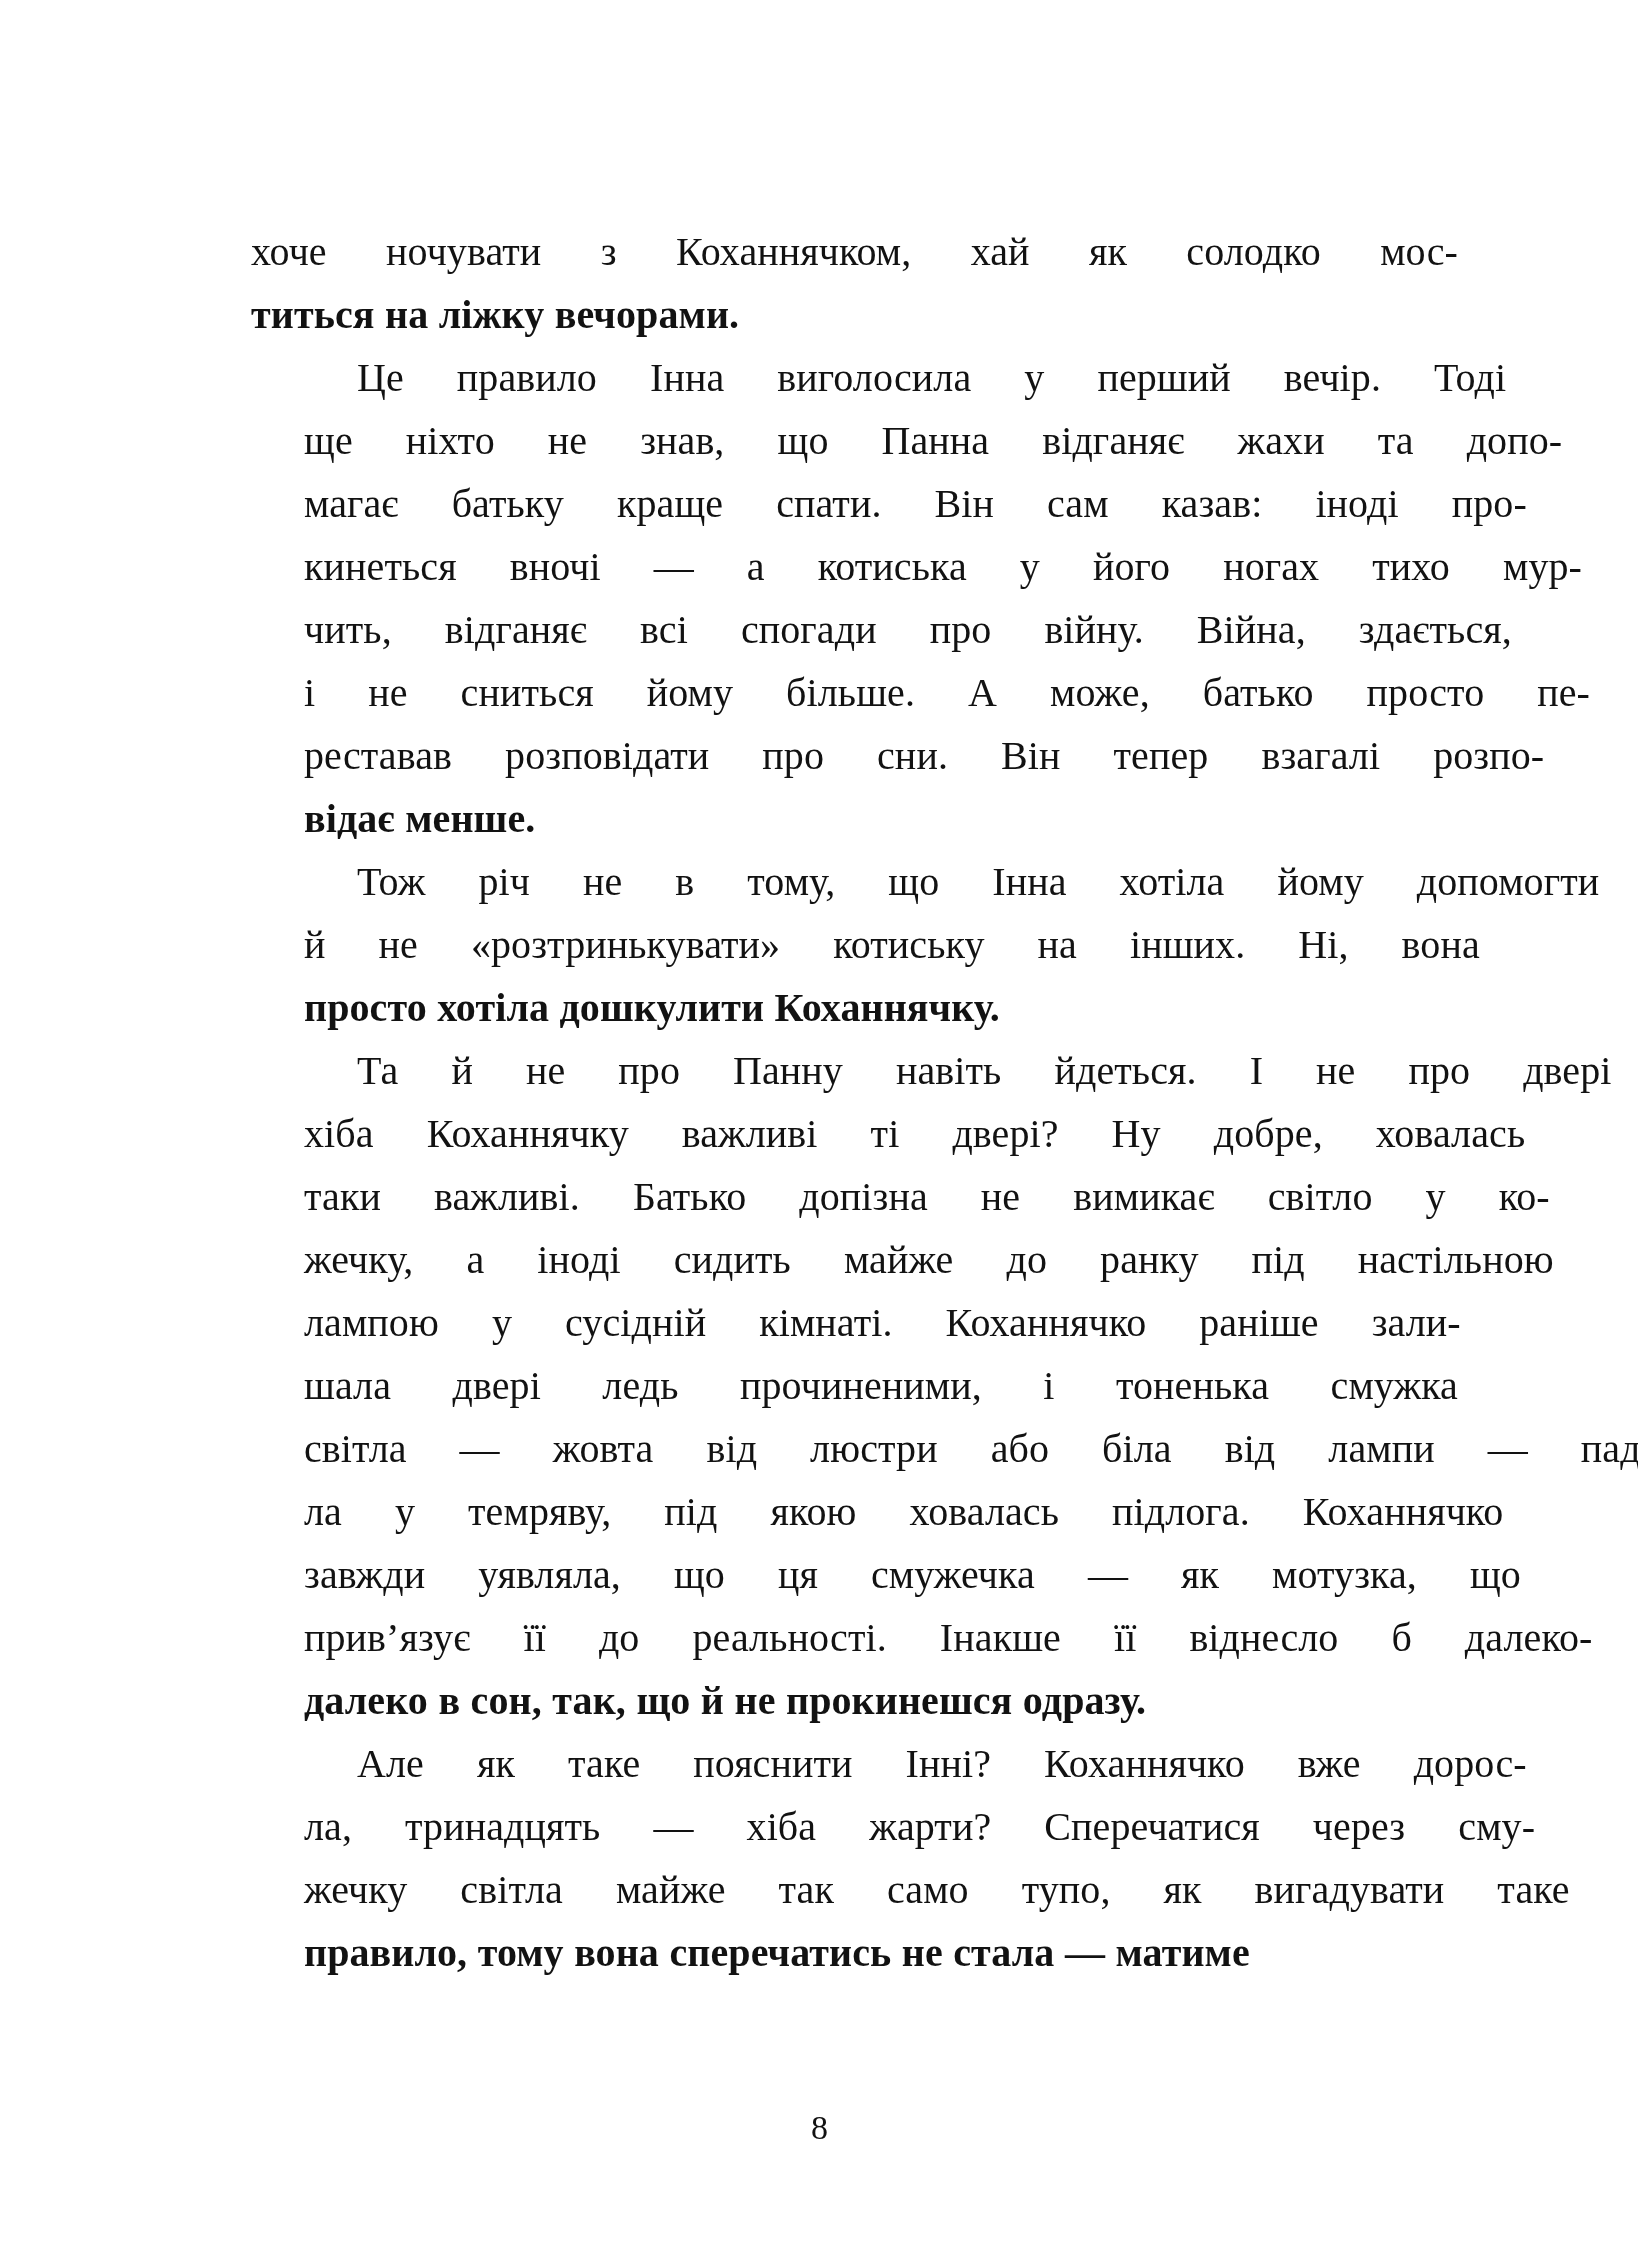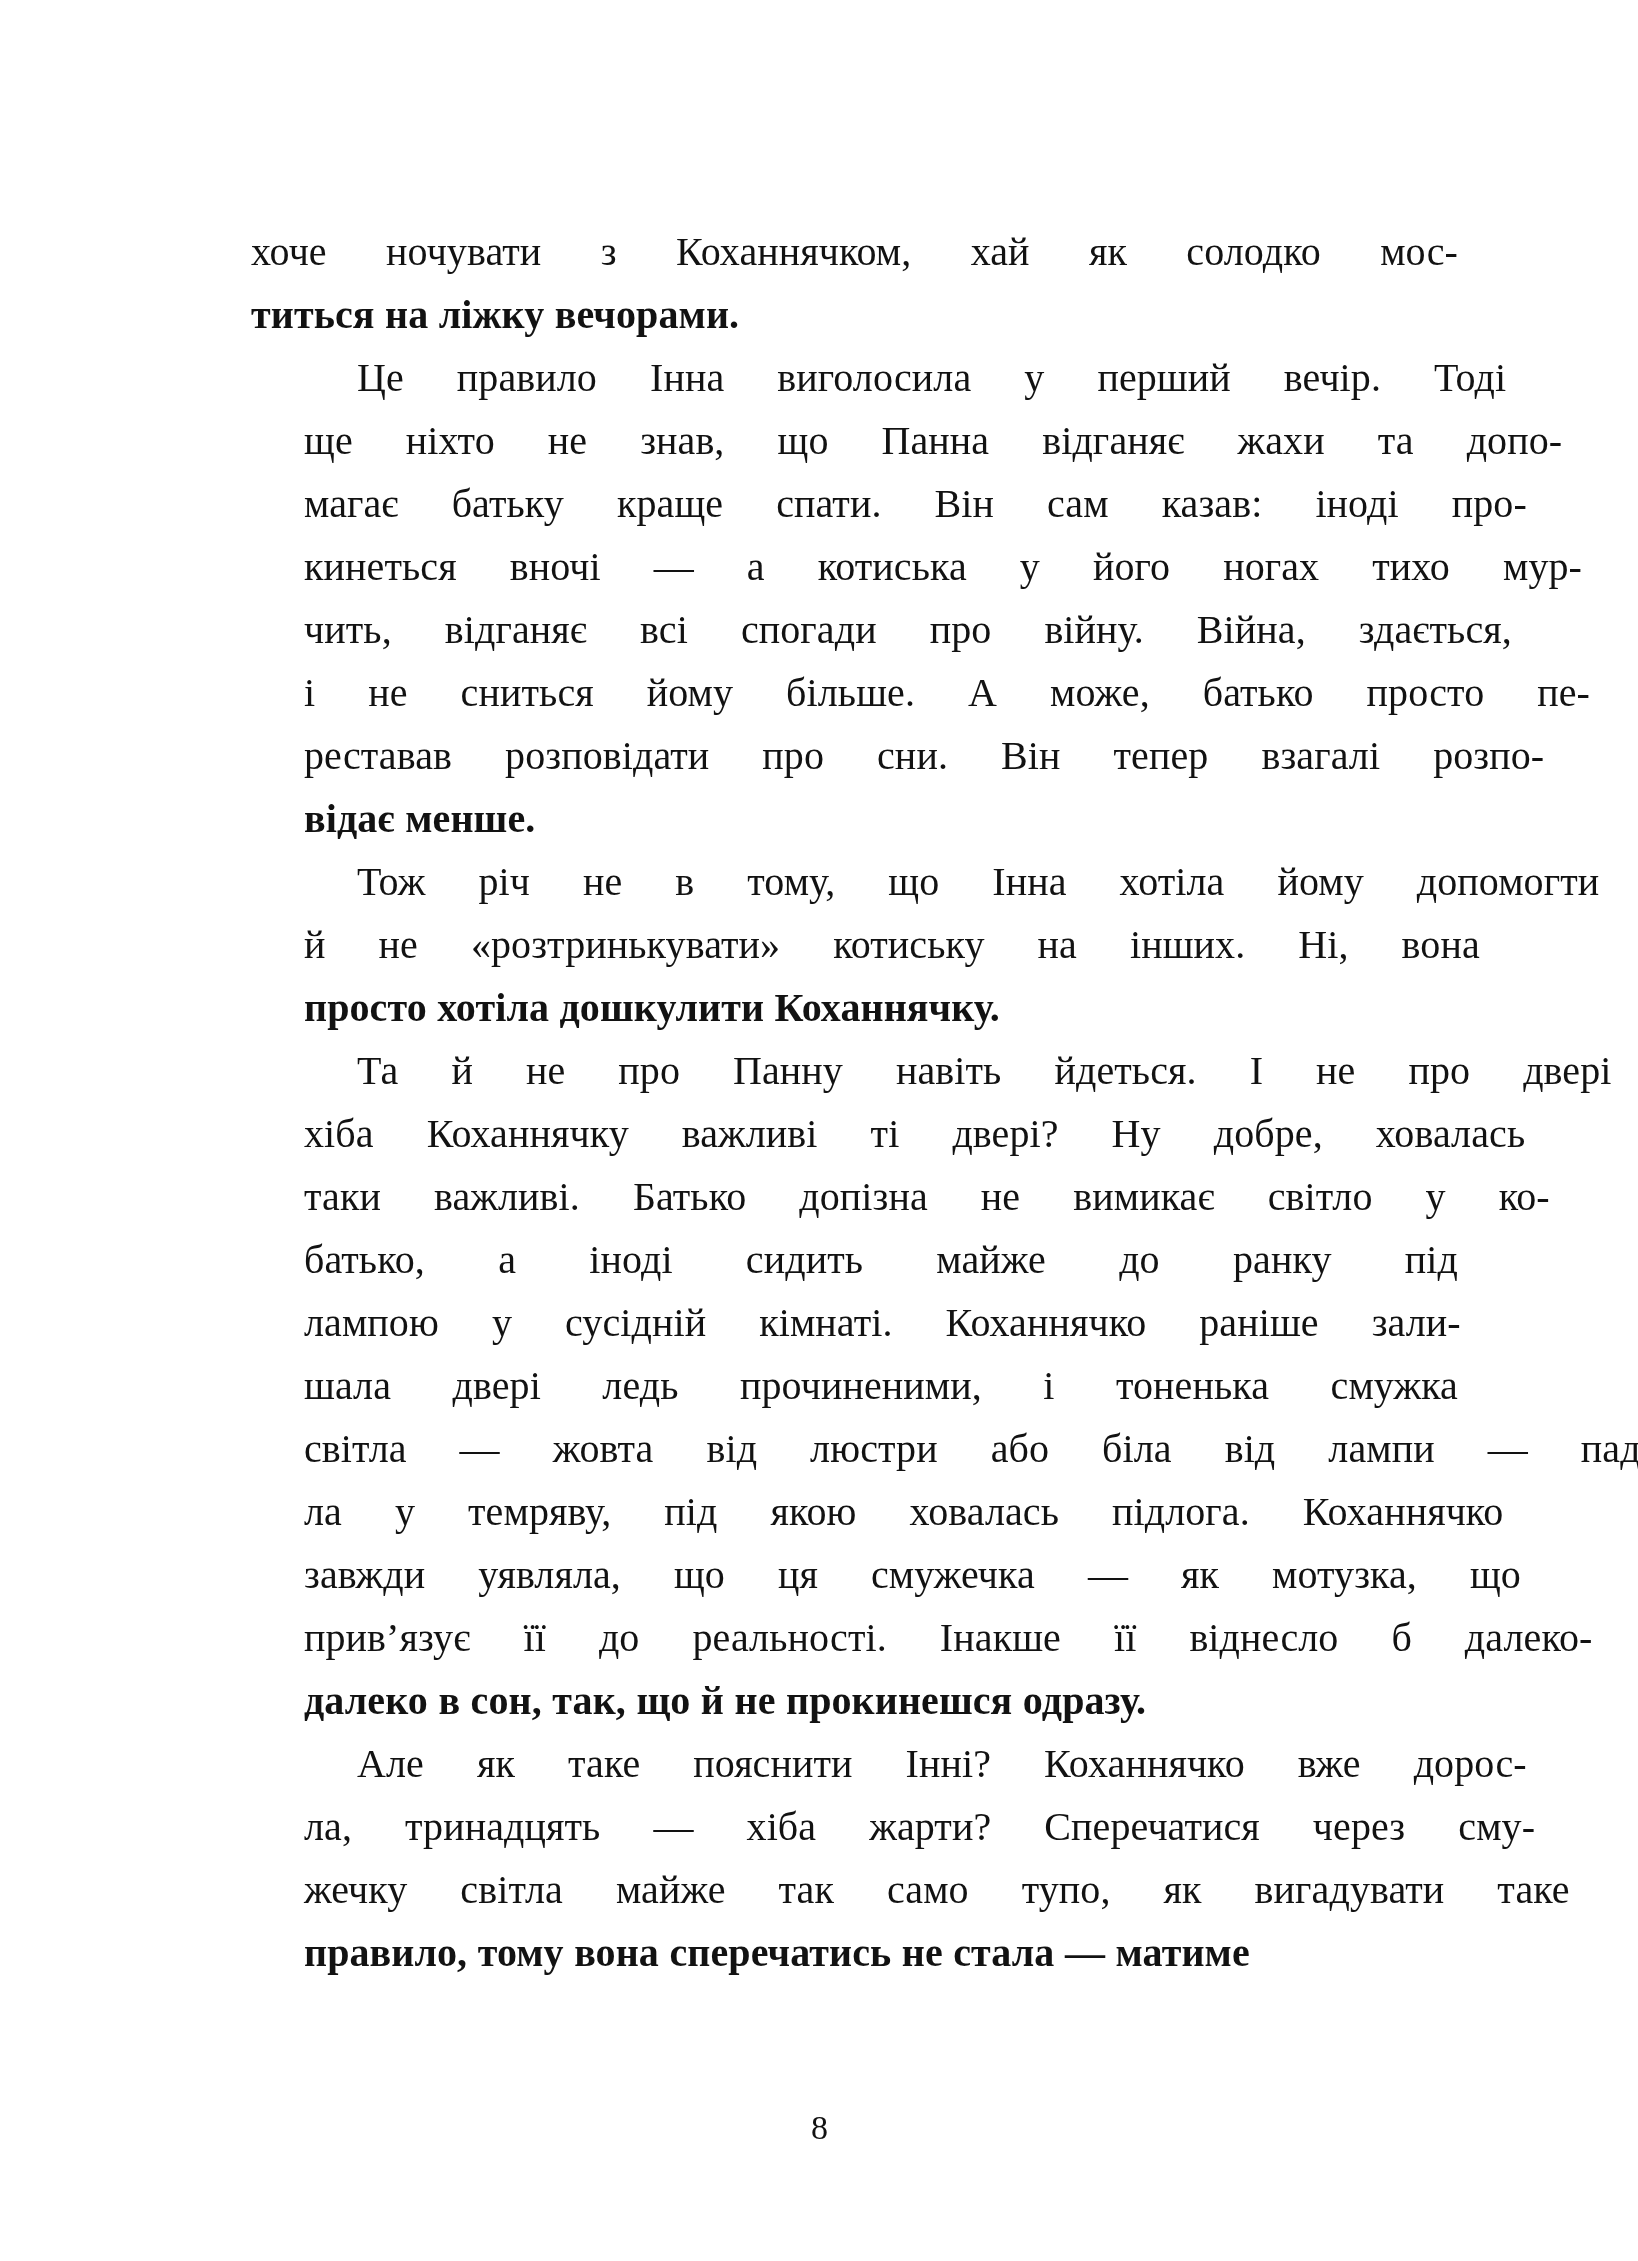--- a/index.html
+++ b/index.html
@@ -86,21 +86,21 @@
       </p>
       <p class="para indent">
         <span class="line j" style="padding-left: 53px;"><span>Тож</span><span>річ</span><span>не</span><span>в</span><span>тому,</span><span>що</span><span>Інна</span><span>хотіла</span><span>йому</span><span>допомогти</span></span>
         <span class="line j"><span>й</span><span>не</span><span>«розтринькувати»</span><span>котиську</span><span>на</span><span>інших.</span><span>Ні,</span><span>вона</span></span>
         <span class="line last">просто хотіла дошкулити Коханнячку.</span>
       </p>
       <p class="para indent">
         <span class="line j" style="padding-left: 53px;"><span>Та</span><span>й</span><span>не</span><span>про</span><span>Панну</span><span>навіть</span><span>йдеться.</span><span>І</span><span>не</span><span>про</span><span>двері</span><span>—</span></span>
         <span class="line j"><span>хіба</span><span>Коханнячку</span><span>важливі</span><span>ті</span><span>двері?</span><span>Ну</span><span>добре,</span><span>ховалась</span></span>
         <span class="line j"><span>таки</span><span>важливі.</span><span>Батько</span><span>допізна</span><span>не</span><span>вимикає</span><span>світло</span><span>у</span><span>ко-</span></span>
-        <span class="line j"><span>батько,</span><span>а</span><span>іноді</span><span>сидить</span><span>майже</span><span>до</span><span>ранку</span><span>під</span></span>
+        <span class="line j"><span>жечку,</span><span>а</span><span>іноді</span><span>сидить</span><span>майже</span><span>до</span><span>ранку</span><span>під</span><span>настільною</span></span>
         <span class="line j"><span>лампою</span><span>у</span><span>сусідній</span><span>кімнаті.</span><span>Коханнячко</span><span>раніше</span><span>зали-</span></span>
         <span class="line j"><span>шала</span><span>двері</span><span>ледь</span><span>прочиненими,</span><span>і</span><span>тоненька</span><span>смужка</span></span>
         <span class="line j"><span>світла</span><span>—</span><span>жовта</span><span>від</span><span>люстри</span><span>або</span><span>біла</span><span>від</span><span>лампи</span><span>—</span><span>пада-</span></span>
         <span class="line j"><span>ла</span><span>у</span><span>темряву,</span><span>під</span><span>якою</span><span>ховалась</span><span>підлога.</span><span>Коханнячко</span></span>
         <span class="line j"><span>завжди</span><span>уявляла,</span><span>що</span><span>ця</span><span>смужечка</span><span>—</span><span>як</span><span>мотузка,</span><span>що</span></span>
         <span class="line j"><span>прив’язує</span><span>її</span><span>до</span><span>реальності.</span><span>Інакше</span><span>її</span><span>віднесло</span><span>б</span><span>далеко-</span></span>
         <span class="line last">далеко в сон, так, що й не прокинешся одразу.</span>
       </p>
       <p class="para indent">
         <span class="line j" style="padding-left: 53px;"><span>Але</span><span>як</span><span>таке</span><span>пояснити</span><span>Інні?</span><span>Коханнячко</span><span>вже</span><span>дорос-</span></span>

